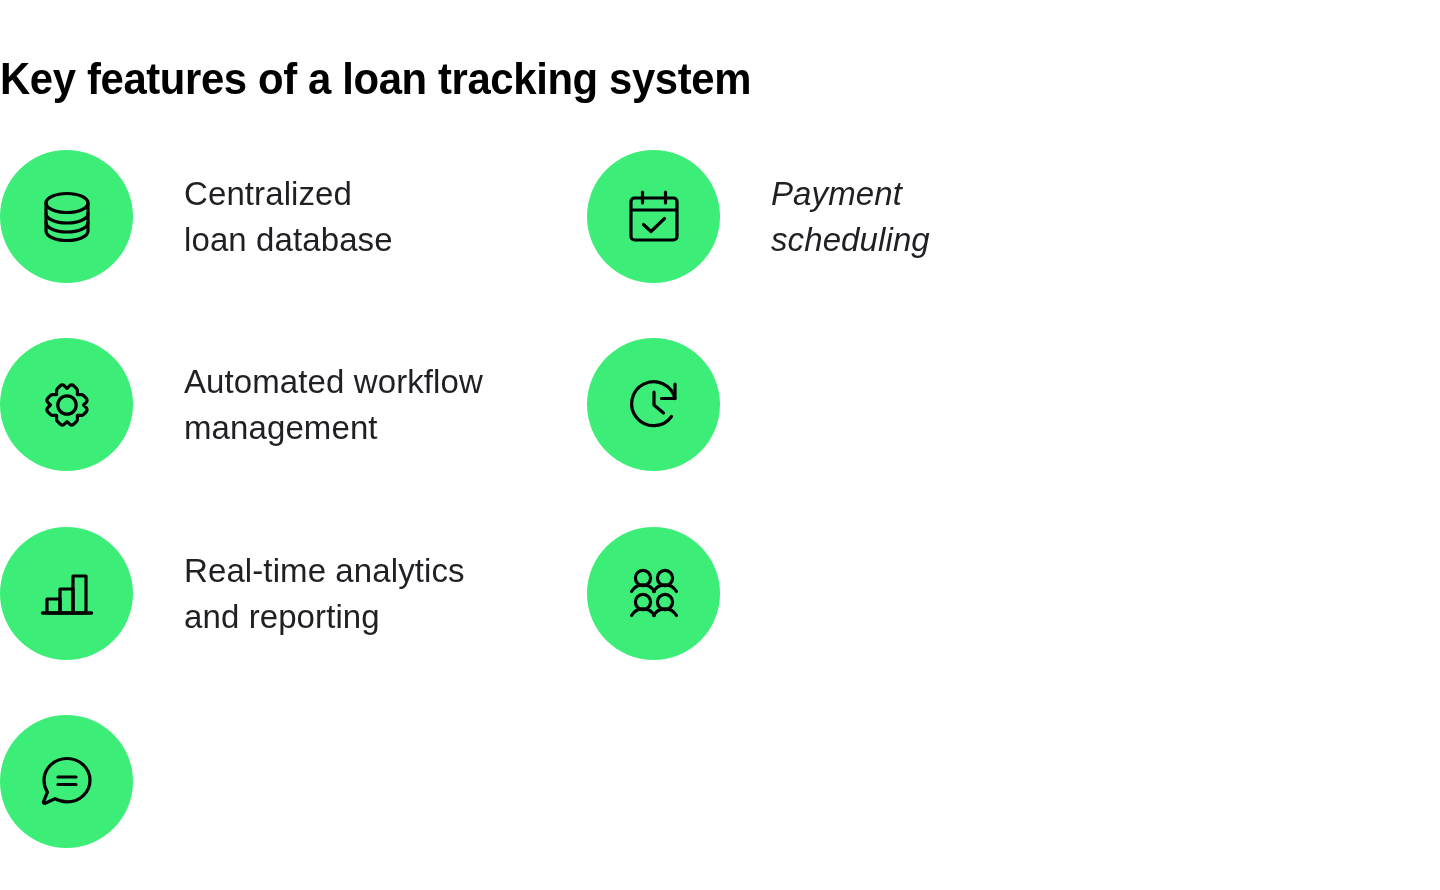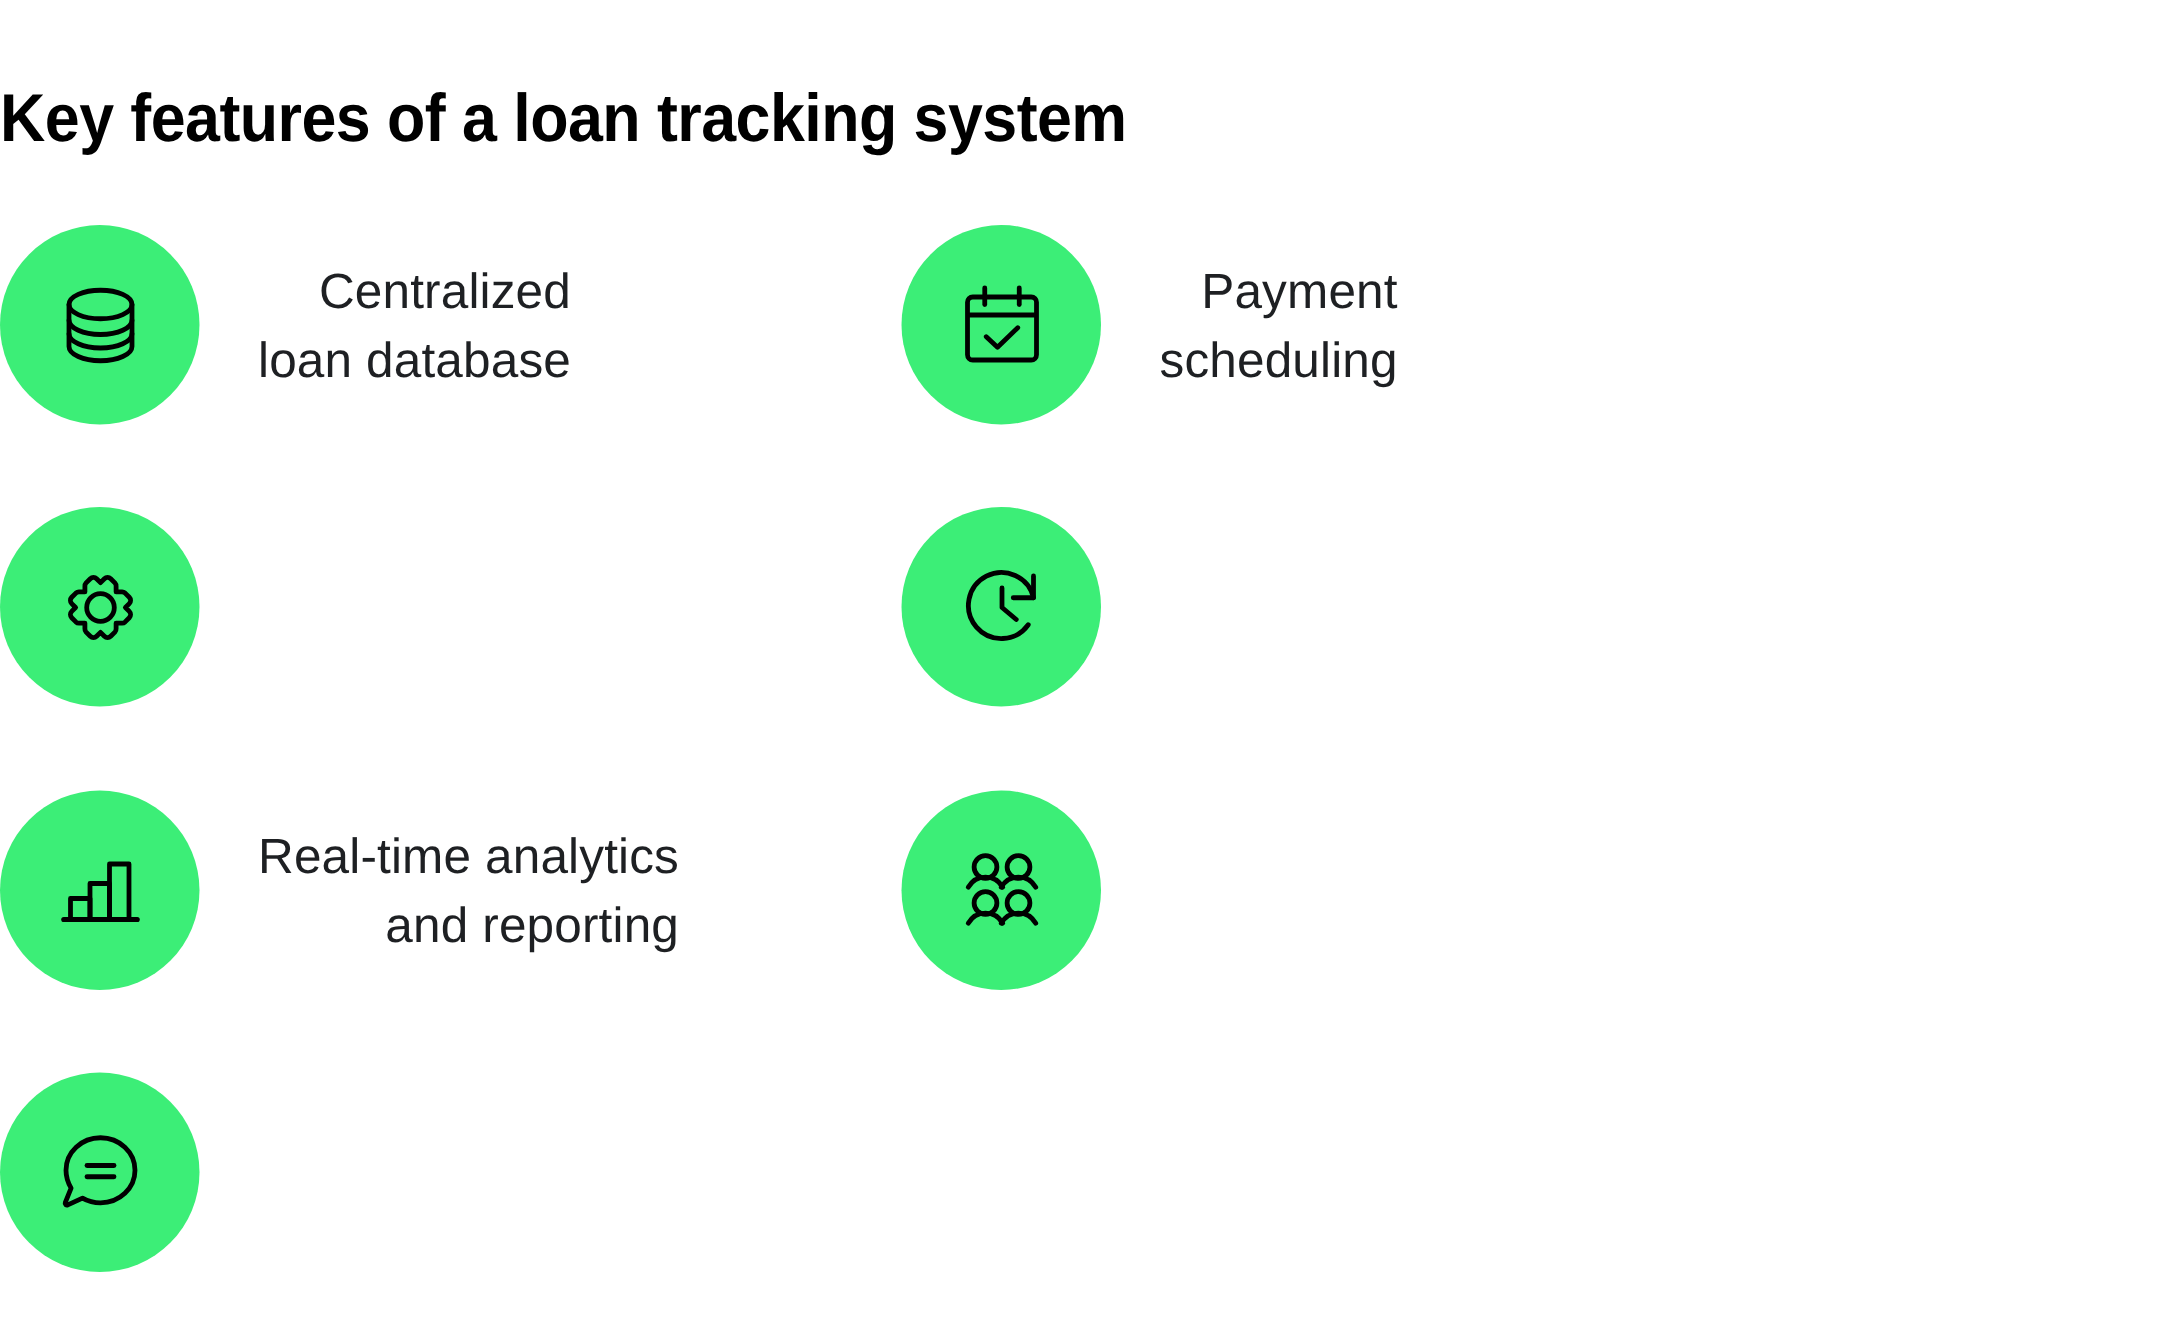--- a/index.html
+++ b/index.html
@@ -44,22 +44,21 @@
     position: absolute;
     left: 0px;
     top: 150px;
     width: 1440px;
   }
 
   .feature {
     position: absolute;
     display: flex;
     align-items: center;
-    gap: 0px;
-    text-align: right;
+    gap: 12px;
   }
 
   .feature .icon-badge {
     width: 133px;
     height: 133px;
     min-width: 133px;
     border-radius: 50%;
     background: #3CEE77;
     display: flex;
     align-items: center;
@@ -76,21 +75,21 @@
     font-size: 33px;
     line-height: 46px;
     font-weight: 400;
     color: #1e2023;
     white-space: pre-line;
     letter-spacing: 0.1px;
   }
 
   
   .col-left  { left: 0px; }
-  .col-right { left: 601px; }
+  .col-right { left: 587px; font-style: italic; }
 
   .row-0 { top: 0px; }
   .row-1 { top: 188px; }
   .row-2 { top: 377px; }
   .row-3 { top: 565px; }
 </style>
 </head>
 <body>
 
 <div class="page">
@@ -126,20 +125,22 @@
 scheduling</div>
     </div>
 
     <div class="feature col-left row-1">
       <div class="icon-badge">
         <svg width="62" height="62" viewBox="0 0 62 62" fill="none" aria-hidden="true">
           <path d="M24.2 7.2 A3 3 0 0 1 28.4 7.2 L31 9.8 L33.6 7.2 A3 3 0 0 1 37.8 7.2 L40.6 10 A3 3 0 0 1 41.4 12.3 L41.4 16 L45.1 16 A3 3 0 0 1 47.4 16.8 L50.2 19.6 A3 3 0 0 1 50.2 23.8 L47.6 26.4 L50.2 29 A3 3 0 0 1 50.2 33.2 L47.4 36 A3 3 0 0 1 45.1 36.8 L41.4 36.8 L41.4 40.5 A3 3 0 0 1 40.6 42.8 L37.8 45.6 A3 3 0 0 1 33.6 45.6 L31 43 L28.4 45.6 A3 3 0 0 1 24.2 45.6 L21.4 42.8 A3 3 0 0 1 20.6 40.5 L20.6 36.8 L16.9 36.8 A3 3 0 0 1 14.6 36 L11.8 33.2 A3 3 0 0 1 11.8 29 L14.4 26.4 L11.8 23.8 A3 3 0 0 1 11.8 19.6 L14.6 16.8 A3 3 0 0 1 16.9 16 L20.6 16 L20.6 12.3 A3 3 0 0 1 21.4 10 Z" transform="translate(0,4.6)" stroke="#000" stroke-width="3.2" stroke-linejoin="round"></path>
           <circle cx="31" cy="31" r="9.2" stroke="#000" stroke-width="3.2"></circle>
         </svg>
       </div>
+      <div class="feature-label">Automated workflow
+management</div>
     </div>
 
     <div class="feature col-right row-1">
       <div class="icon-badge">
         <svg width="62" height="62" viewBox="0 0 62 62" fill="none" aria-hidden="true">
           <path d="M52 24.5 A22 22 0 1 0 48.5 42.5" stroke="#000" stroke-width="3.2" stroke-linecap="round"></path>
           <path d="M52 10 V24.5 H38.5" stroke="#000" stroke-width="3.2" stroke-linecap="round" stroke-linejoin="round"></path>
           <path d="M31 18 V31 L40.5 39" stroke="#000" stroke-width="3.2" stroke-linecap="round" stroke-linejoin="round"></path>
         </svg>
       </div>

